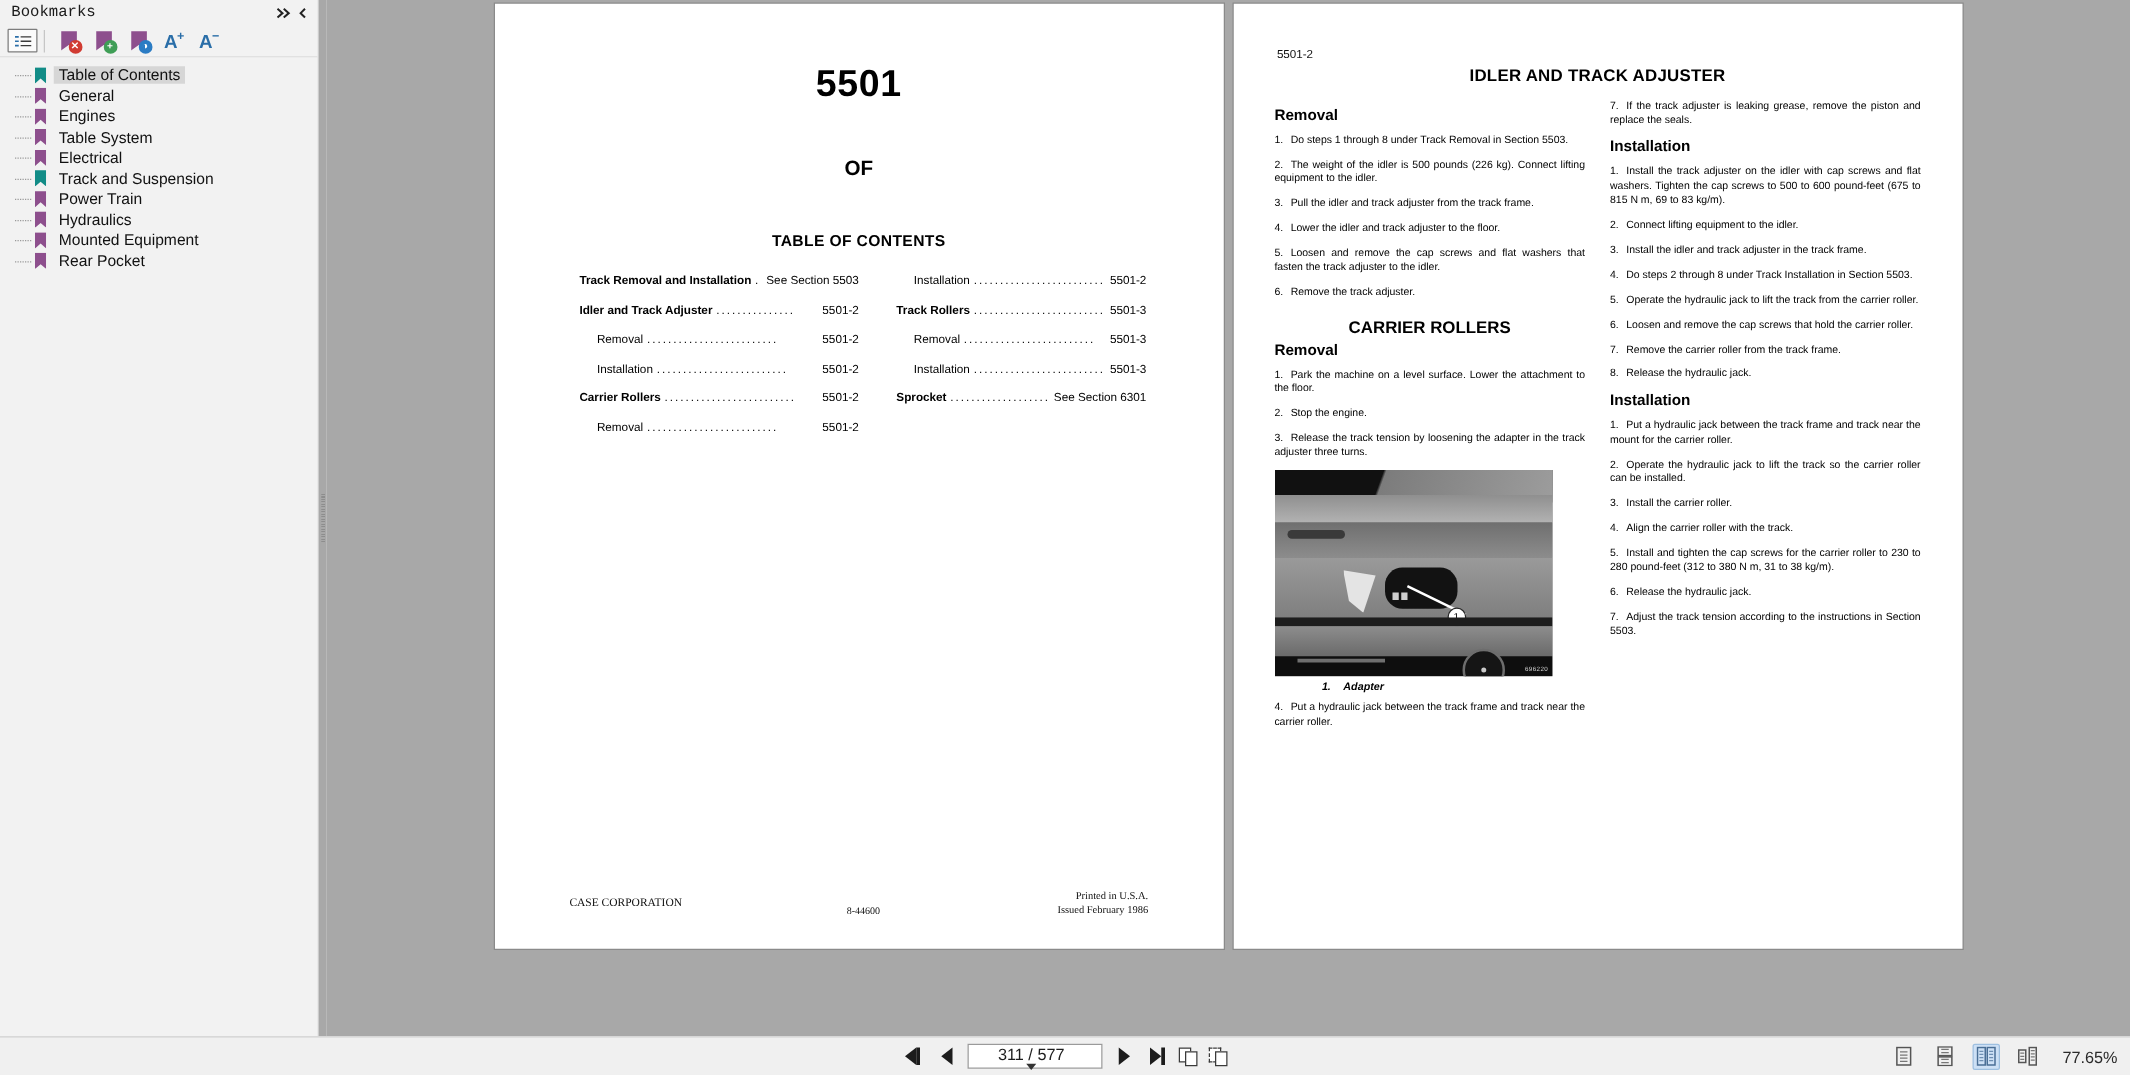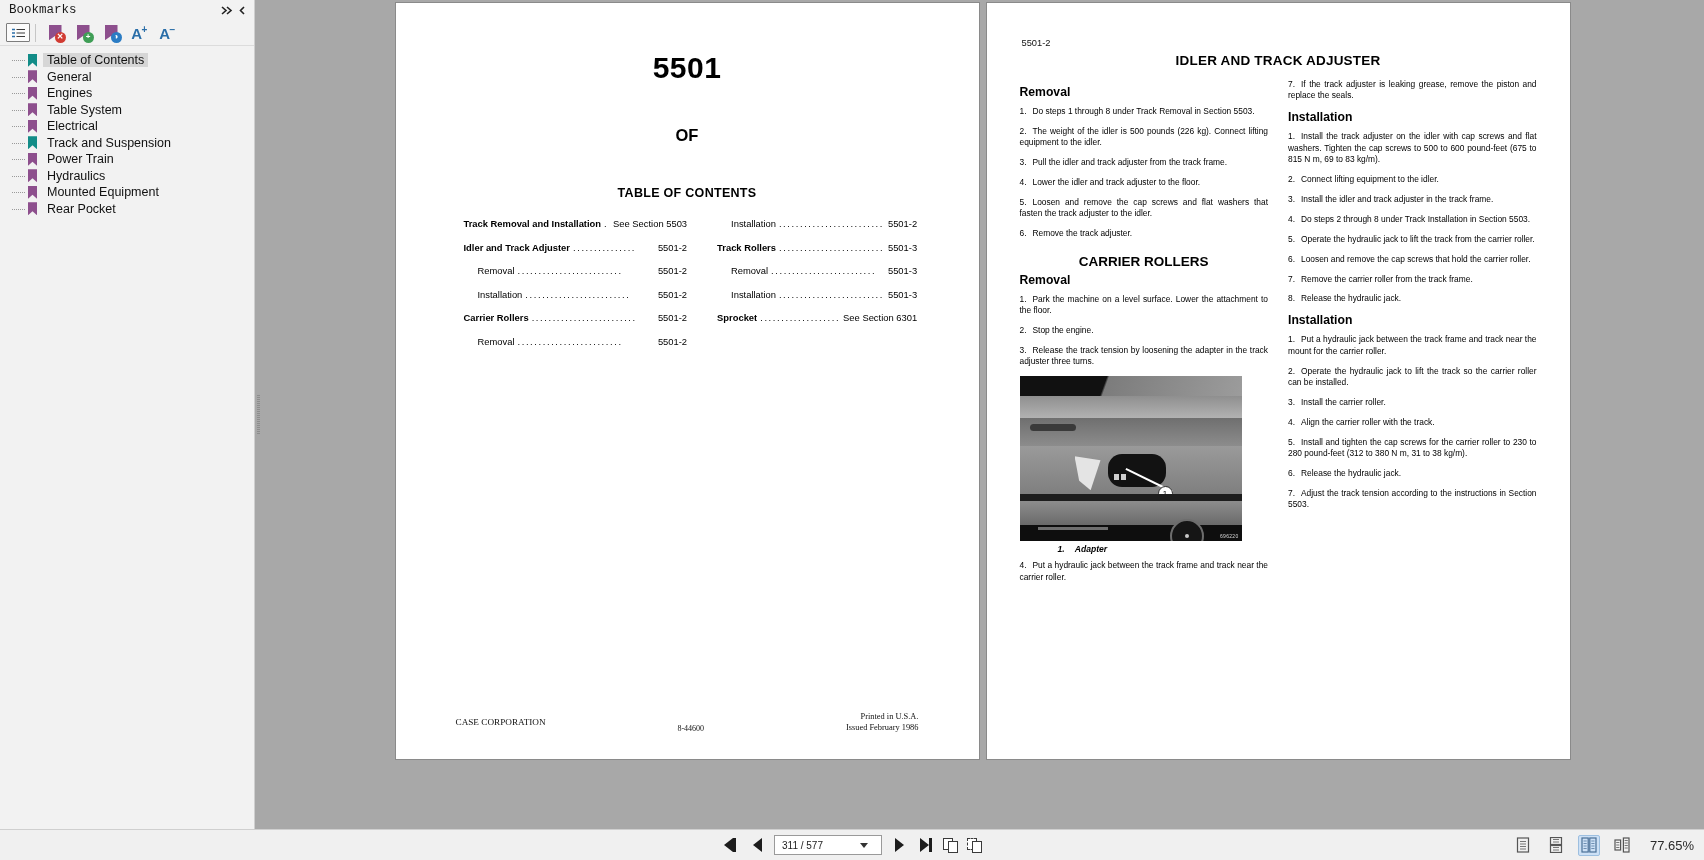--- a/index.html
+++ b/index.html
@@ -182,21 +182,21 @@
     width: 20px; height: 22px; display: flex; align-items: center; justify-content: center;
     cursor: pointer; color: #1c1c1c;
   }
   .tri-l { width: 0; height: 0; border-top: 7px solid transparent; border-bottom: 7px solid transparent; border-right: 9px solid #1c1c1c; }
   .tri-r { width: 0; height: 0; border-top: 7px solid transparent; border-bottom: 7px solid transparent; border-left: 9px solid #1c1c1c; }
   .bar { width: 2.5px; height: 14px; background: #1c1c1c; }
   .page-input {
     width: 108px; height: 20px;
     border: 1px solid #9a9a9a; background: #fff;
     display: flex; align-items: center; padding: 0 13px 0 7px;
-    font-size: 10px; color: #1c1c1c;
+    font-size: 13px; color: #1c1c1c; flex-direction: column;
   }
   .page-input .val { flex: 1; }
   .caret-down { width: 0; height: 0; border-left: 4px solid transparent; border-right: 4px solid transparent; border-top: 5px solid #333; }
   .copy-ico {
     width: 17px; height: 15px; position: relative; cursor: pointer;
   }
   .copy-ico .s1, .copy-ico .s2 {
     position: absolute; width: 10px; height: 12px; border: 1.3px solid #3a3a3a; background: #fff;
   }
   .copy-ico .s1 { left: 0; top: 0; }

